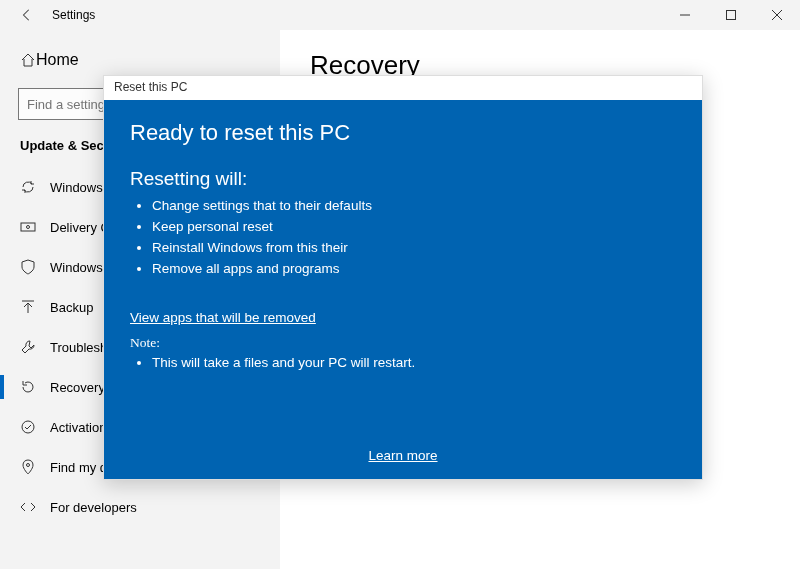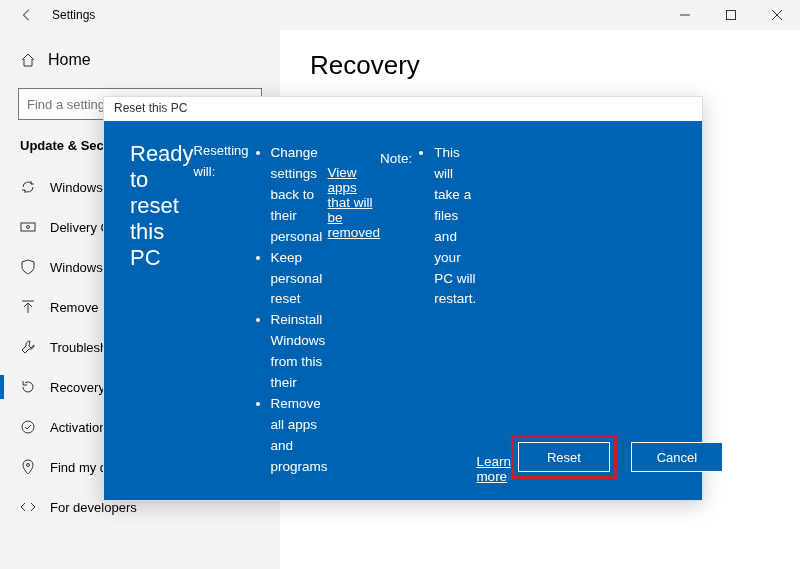--- a/index.html
+++ b/index.html
@@ -5,41 +5,41 @@
   * { box-sizing: border-box; margin: 0; padding: 0; }
   html, body { width: 800px; height: 569px; overflow: hidden; font-family: "Segoe UI", Tahoma, sans-serif; background: #fff; color: #000; }
   .window { width: 800px; height: 430px; position: relative; }
   .titlebar { height: 30px; display: flex; align-items: center; justify-content: space-between; background: #f3f3f3; }
   .titlebar-left { display: flex; align-items: center; gap: 18px; padding-left: 20px; }
   .titlebar-title { font-size: 12px; color: #000; }
   .titlebar-controls { display: flex; }
   .tbtn { width: 46px; height: 30px; display: flex; align-items: center; justify-content: center; cursor: pointer; }
   .body { display: flex; height: calc(569px - 30px); }
   .sidebar { width: 280px; background: #f3f3f3; padding: 10px 0; }
-  .home-row { display: flex; align-items: center; gap: 12px; height: 40px; padding: 0 20px; cursor: pointer; }
+  .home-row { display: flex; align-items: center; gap: 0; height: 40px; padding: 0 20px; cursor: pointer; }
   .search-wrap { padding: 8px 18px 12px 18px; }
   .search-box { width: 100%; height: 32px; border: 1px solid #777; background: #fcfcfc; padding: 0 30px 0 8px; font-size: 13px; color: #555; position: relative; }
   .search-container { position: relative; }
   .search-icon-right { position: absolute; right: 26px; top: 16px; }
   .category { font-weight: 600; font-size: 13px; padding: 6px 20px 14px 20px; }
   .nav-item { display: flex; align-items: center; gap: 14px; height: 40px; padding: 0 20px; font-size: 13px; cursor: pointer; position: relative; }
   .nav-item.active::before { content: ""; position: absolute; left: 0; top: 8px; bottom: 8px; width: 4px; background: #0067c0; }
   .nav-icon { width: 16px; height: 16px; display: flex; align-items: center; justify-content: center; }
   .main { flex: 1; padding: 20px 0 0 30px; }
   .page-title { font-size: 26px; font-weight: 400; }
   
-  .modal { position: absolute; left: 103px; top: 96px; width: 600px; height: 405px; background: #fff; box-shadow: 0 4px 20px rgba(0,0,0,.2); border: 1px solid #ddd; display: flex; flex-direction: column; }
+  .modal { position: absolute; left: 103px; top: 75px; width: 600px; height: 405px; background: #fff; box-shadow: 0 4px 20px rgba(0,0,0,.2); border: 1px solid #ddd; display: flex; flex-direction: column; }
   .modal-title { height: 24px; padding: 4px 10px; font-size: 12px; color: #333; }
-  .modal-body { flex: 1; background: #0063b1; color: #fff; padding: 20px 26px 16px 26px; display: flex; flex-direction: row; }
+  .modal-body { flex: 1; background: #0063b1; color: #fff; padding: 20px 26px 16px 26px; display: flex; flex-direction: column; }
   .modal-heading { font-size: 22px; font-weight: 400; margin-bottom: 18px; }
-  .modal-text { font-size: 13px; line-height: 1.6; }
+  .modal-text { font-size: 19px; line-height: 1.6; }
   .modal-list { list-style: disc; padding-left: 22px; margin: 2px 0 6px 0; }
   .modal-list li { font-size: 13.5px; line-height: 1.55; }
   .modal-link { color: #fff; text-decoration: underline; cursor: pointer; font-size: 13.5px; margin-top: 24px; }
-  .note-label { margin-top: 10px; font-size: 13.5px; }
+  .note-label { margin-top: 10px; font-size: 13.5px; font-family: Liberation Serif, serif; }
   .modal-footer { margin-top: auto; display: flex; align-items: center; justify-content: center; padding-top: 10px; }
   .footer-right { display: flex; gap: 14px; align-items: center; }
   .mbtn { width: 92px; height: 30px; border: 1px solid #fff; background: #0063b1; color: #fff; font-size: 13px; cursor: pointer; }
   .reset-highlight { padding: 4px; border: 3px solid #c4212a; }
   svg { display: block; }
 </style>
 </head>
 <body>
 
 <div class="window">
@@ -120,21 +120,21 @@
           </span>
         <span>Windows Security</span>
       </div>
       <div class="nav-item">
         <span class="nav-icon">
             <svg width="16" height="16" viewBox="0 0 16 16">
               <path d="M8 14 V4 M4 8 L8 4 L12 8" stroke="#333" fill="none" stroke-width="1"></path>
               <line x1="2" y1="2" x2="14" y2="2" stroke="#333"></line>
             </svg>
           </span>
-        <span>Remove</span>
+        <span>Backup</span>
       </div>
       <div class="nav-item">
         <span class="nav-icon">
             <svg width="16" height="16" viewBox="0 0 16 16">
               <path d="M10 2a4 4 0 0 0-4 5 L2 11l3 3 4-4a4 4 0 0 0 5-4l-3 3-2-2z" stroke="#333" fill="none" stroke-width="1"></path>
             </svg>
           </span>
         <span>Troubleshoot</span>
       </div>
       <div class="nav-item active">
@@ -178,34 +178,28 @@
       <div class="page-title">Recovery</div>
     </div>
   </div>
 
   <div class="modal">
     <div class="modal-title">Reset this PC</div>
     <div class="modal-body">
       <div class="modal-heading">Ready to reset this PC</div>
       <div class="modal-text">Resetting will:</div>
       <ul class="modal-list">
-        <li>Change settings back to their personal</li>
+        <li>Change settings that to their defaults</li>
         <li>Keep personal reset</li>
         <li>Reinstall Windows from this their</li>
         <li>Remove all apps and programs</li>
       </ul>
       <a class="modal-link">View apps that will be removed</a>
       <div class="note-label">Note:</div>
       <ul class="modal-list">
         <li>This will take a files and your PC will restart.</li>
       </ul>
       <div class="modal-footer">
         <a class="modal-link">Learn more</a>
-        <div class="footer-right">
-          <span class="reset-highlight">
-            <button class="mbtn">Reset</button>
-          </span>
-          <button class="mbtn">Cancel</button>
-        </div>
       </div>
     </div>
   </div>
 </div>
 
 </body></html>

